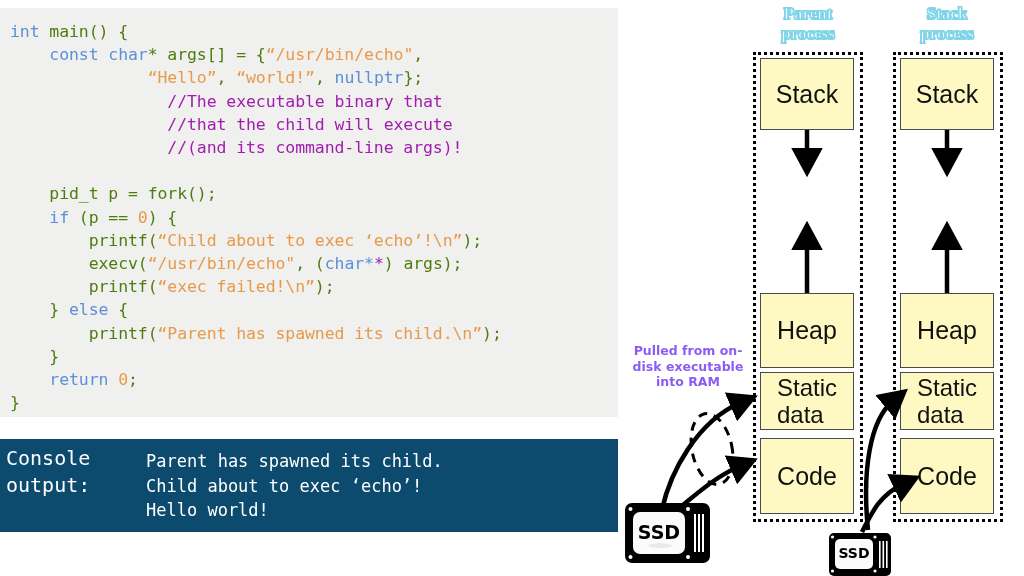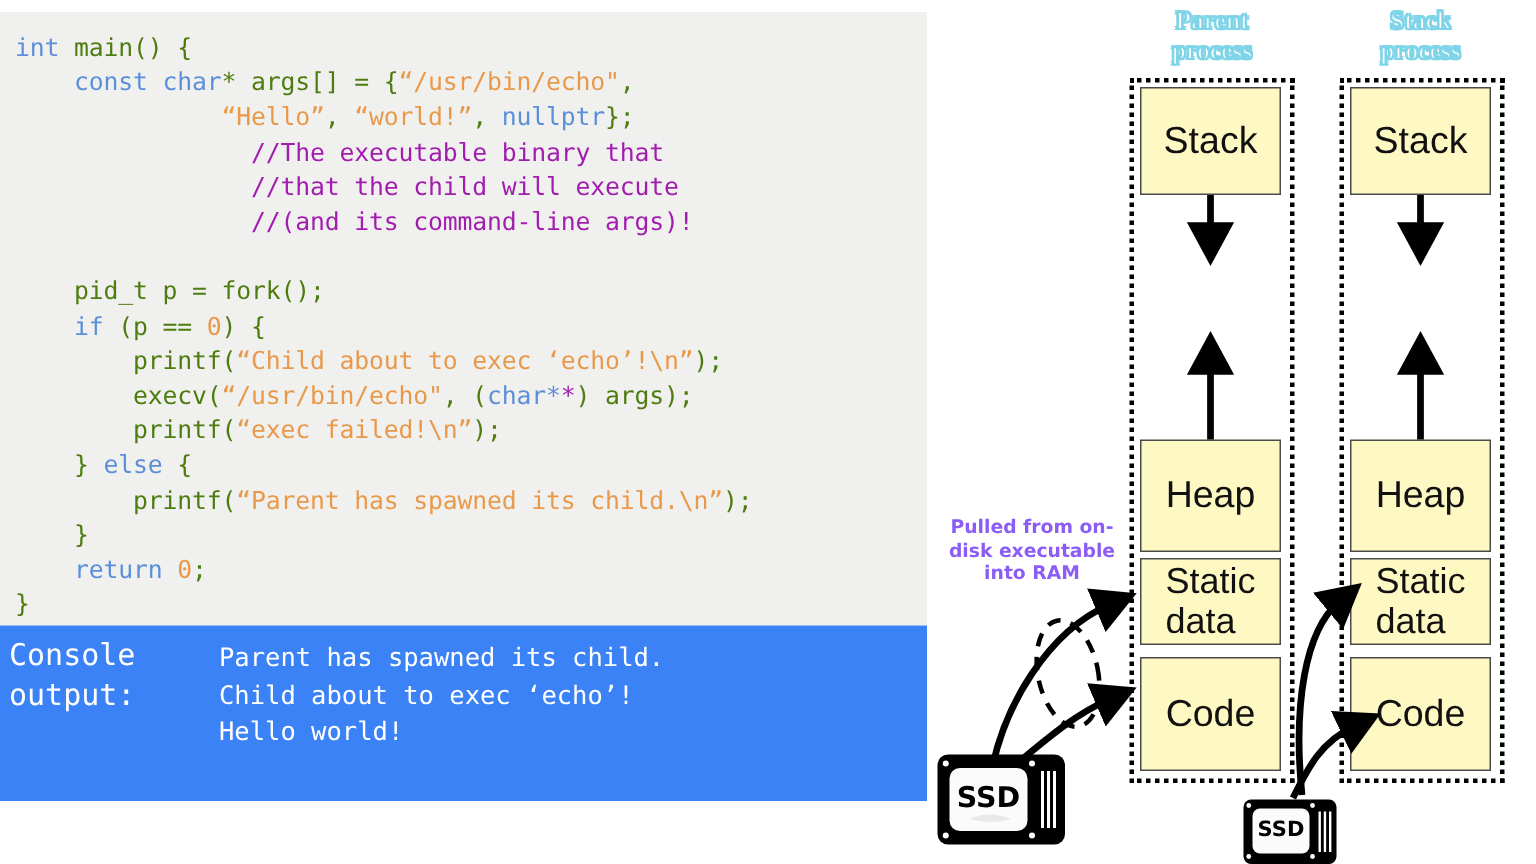--- a/index.html
+++ b/index.html
@@ -35,23 +35,23 @@
   }
   .kw   { color: #5B8FD9; }
   .str  { color: #E8994A; }
   .cmt  { color: #a21caf; }
   .num  { color: #E8994A; }
   .pl   { color: #4d7c0f; }
 
   
   #console-panel {
     position: absolute;
-    left: 0; top: 417px;
-    width: 618px; height: 117px;
-    background: #3b82f6;
+    left: 0; top: 439px;
+    width: 618px; height: 93px;
+    background: #0c4a6e;
   }
   #console-label {
     position: absolute;
     left: 6px; top: 6px;
     font-family: "DejaVu Sans Mono", monospace;
     font-size: 20px;
     line-height: 27px;
     color: #ffffff;
     white-space: pre;
   }

